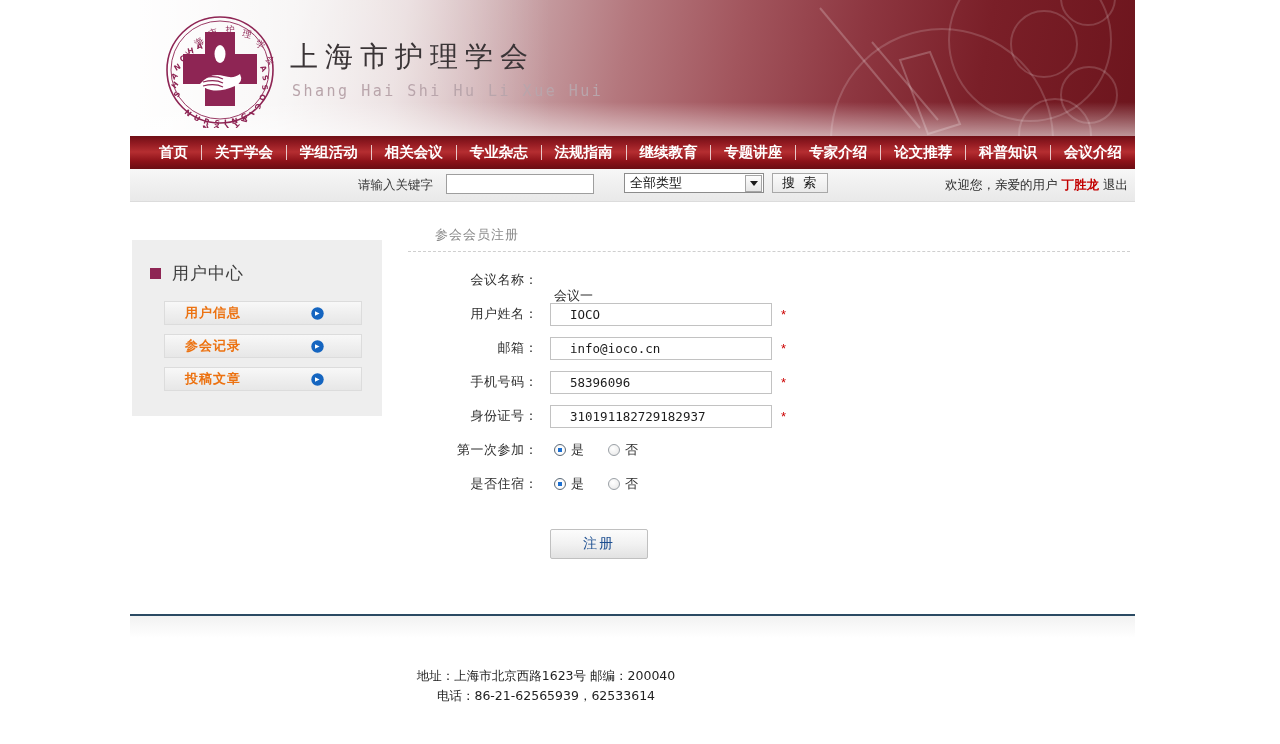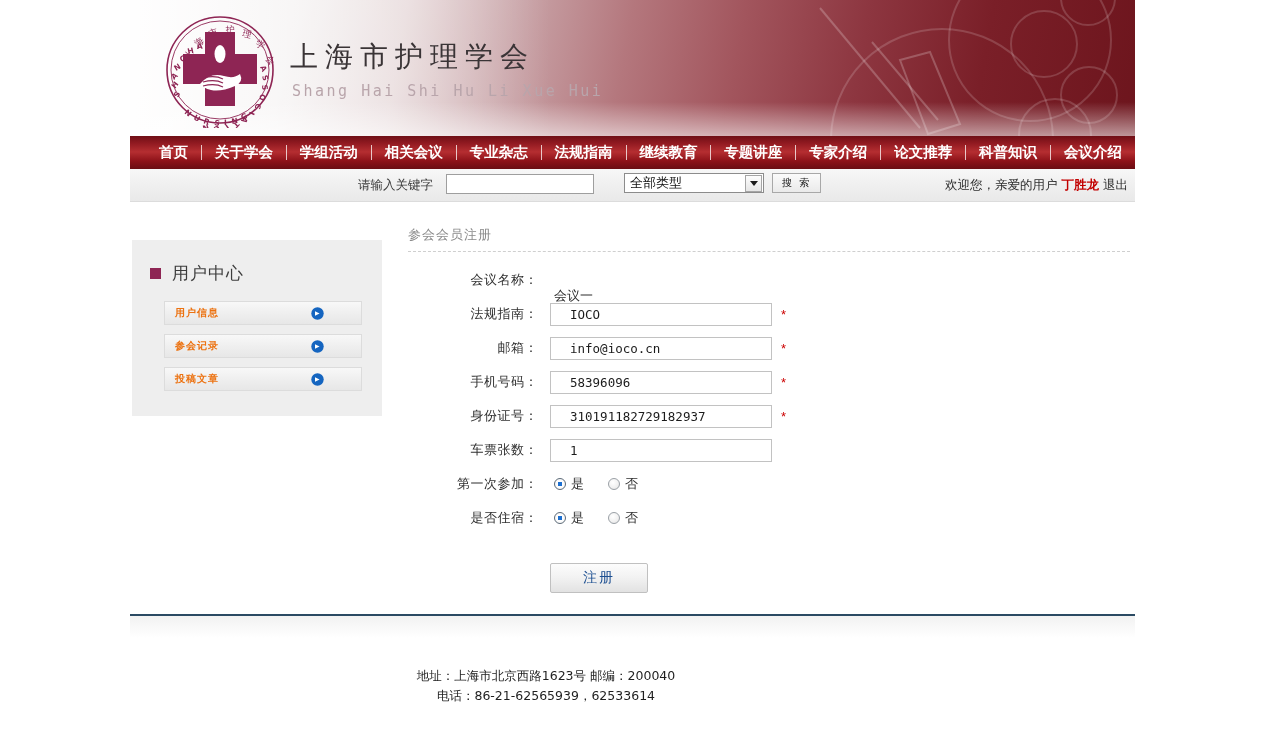--- a/index.html
+++ b/index.html
@@ -165,21 +165,21 @@
     border-left: 4px solid transparent;
     border-right: 4px solid transparent;
     border-top: 5px solid #1b1b1b;
   }
   .sb-btn {
     position:absolute; left:642px; top:4px;
     height: 20px;
     padding: 0 9px;
     border: 1px solid #a8a8a8;
     background: linear-gradient(180deg,#fbfbfb 0%, #eaeaea 100%);
-    font-size: 10px;
+    font-size: 13px;
     color: #111;
     font-family:"DejaVu Sans","Liberation Sans",sans-serif;
     display:flex; align-items:center;
     letter-spacing: 2px;
     box-sizing: border-box;
     cursor: pointer;
   }
   .sb-welcome {
     position:absolute; right: 7px; top: 8px;
     font-size: 12.5px;
@@ -216,44 +216,45 @@
   .side-item {
     position: relative;
     margin: 0 20px 9px 32px;
     height: 22px;
     background: linear-gradient(180deg,#f8f8f8 0%,#efefef 50%,#e7e7e7 100%);
     border: 1px solid #dcdcdc;
     display:flex; align-items:center;
     cursor: pointer;
   }
   .side-item .lbl {
-    margin-left: 10px;
+    margin-left: 20px;
     color: #ec7211;
     font-weight: bold;
-    font-size: 10px;
+    font-size: 13px;
     font-family:"DejaVu Sans","Liberation Sans",sans-serif;
     letter-spacing: 1px;
   }
   .side-item .go {
     position:absolute; left: 146px; top: 4px;
     width: 13px; height: 13px;
   }
 
   
   .form-panel {
     position: absolute;
     left: 278px; top: 24px;
     width: 722px;
   }
   .form-title {
     font-size: 13px;
     color: #8a8a8a;
     font-family:Liberation Serif, serif;
     letter-spacing: 1px;
     padding-bottom: 7px;
+    margin-left: 27px;
   }
   .dash-sep {
     border-top: 1px dashed #cfcfcf;
     height: 0;
     margin-bottom: 17px;
   }
   .frow {
     display: flex;
     align-items: center;
     margin-bottom: 12px;
@@ -516,21 +517,21 @@
       <div class="form-panel">
         <div class="form-title">参会会员注册</div>
         <div class="dash-sep"></div>
 
         <div class="frow">
           <div class="flabel">会议名称：</div>
           <div class="fstatic">会议一</div>
         </div>
 
         <div class="frow">
-          <div class="flabel">法规指南：</div>
+          <div class="flabel">用户姓名：</div>
           <input class="finput" type="text" value="IOCO" style="">
           <span class="req">*</span>
         </div>
 
         <div class="frow">
           <div class="flabel">邮箱：</div>
           <input class="finput" type="text" value="info@ioco.cn" style="">
           <span class="req">*</span>
         </div>
 
@@ -539,25 +540,20 @@
           <input class="finput" type="text" value="58396096" style="">
           <span class="req">*</span>
         </div>
 
         <div class="frow">
           <div class="flabel">身份证号：</div>
           <input class="finput" type="text" value="310191182729182937" style="">
           <span class="req">*</span>
         </div>
 
-        <div class="frow">
-          <div class="flabel">车票张数：</div>
-          <input class="finput" type="text" value="1" style="">
-          <span class="req"></span>
-        </div>
 
         <div class="frow">
           <div class="flabel">第一次参加：</div>
           <div class="radio-group">
             <label class="radio-opt">
               <span class="radio-dot on"></span>
               <span>是</span>
             </label>
             <label class="radio-opt">
               <span class="radio-dot"></span>

